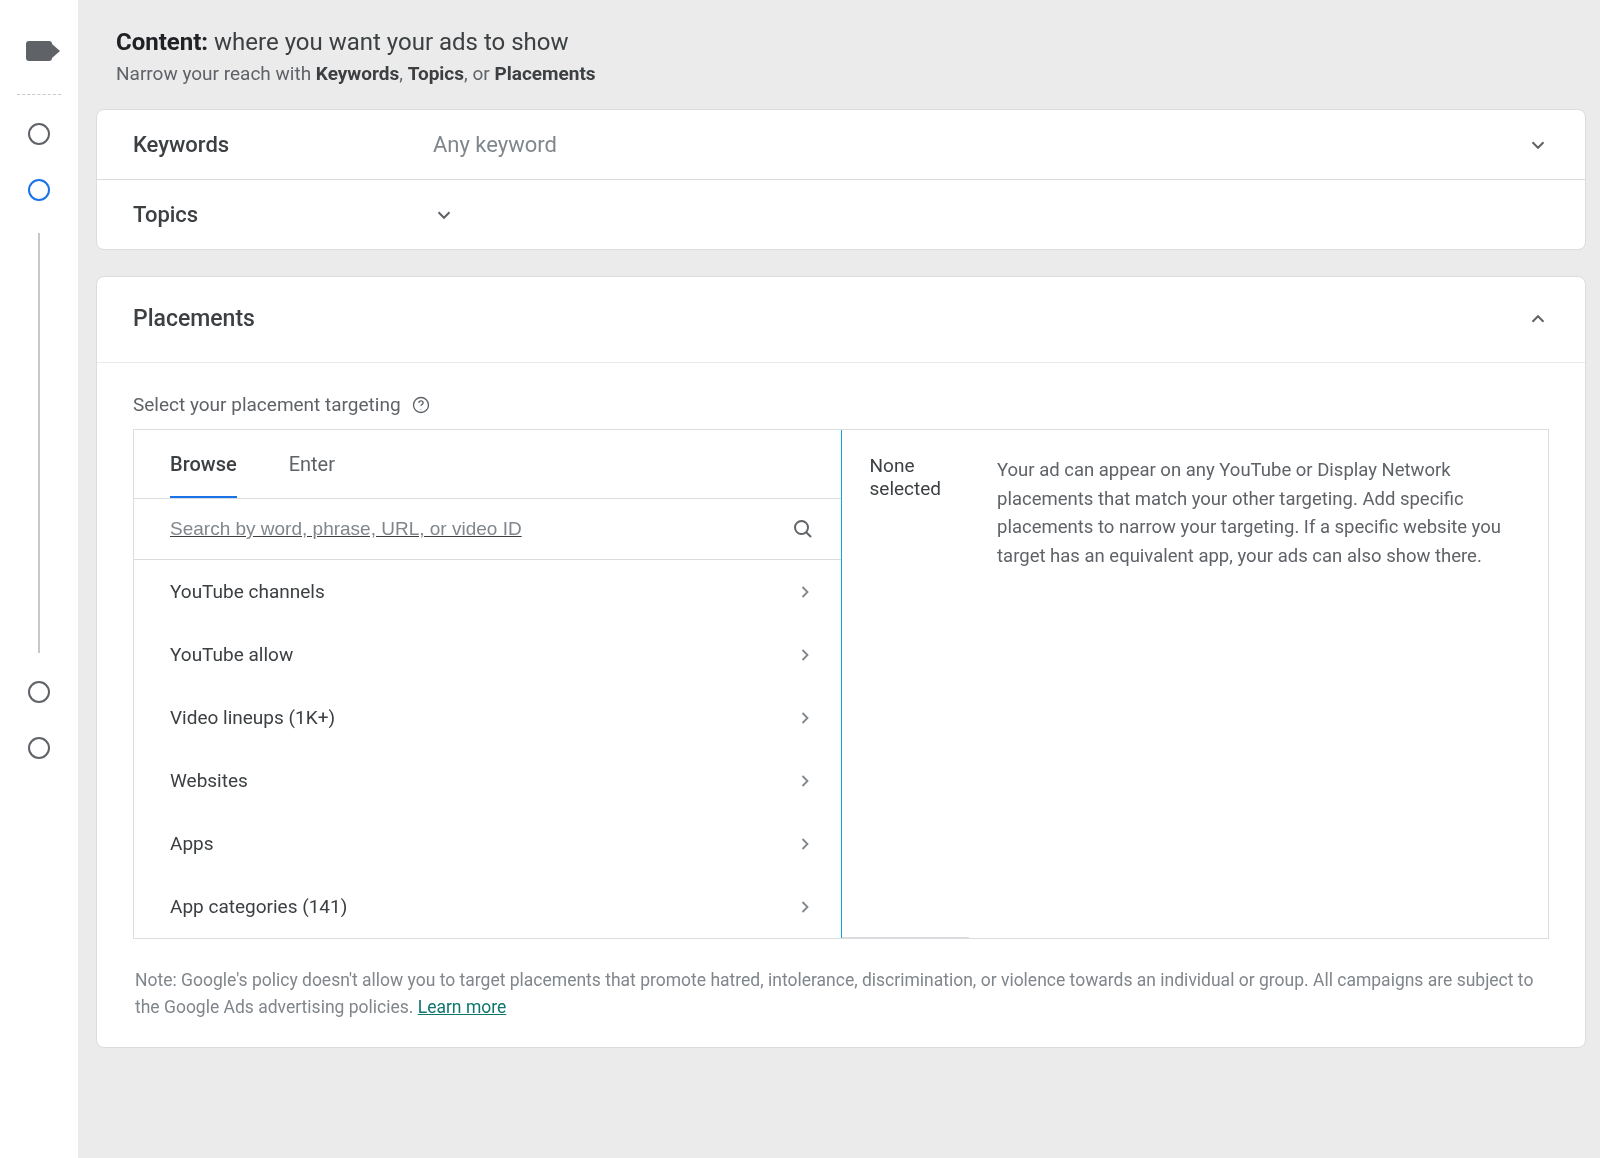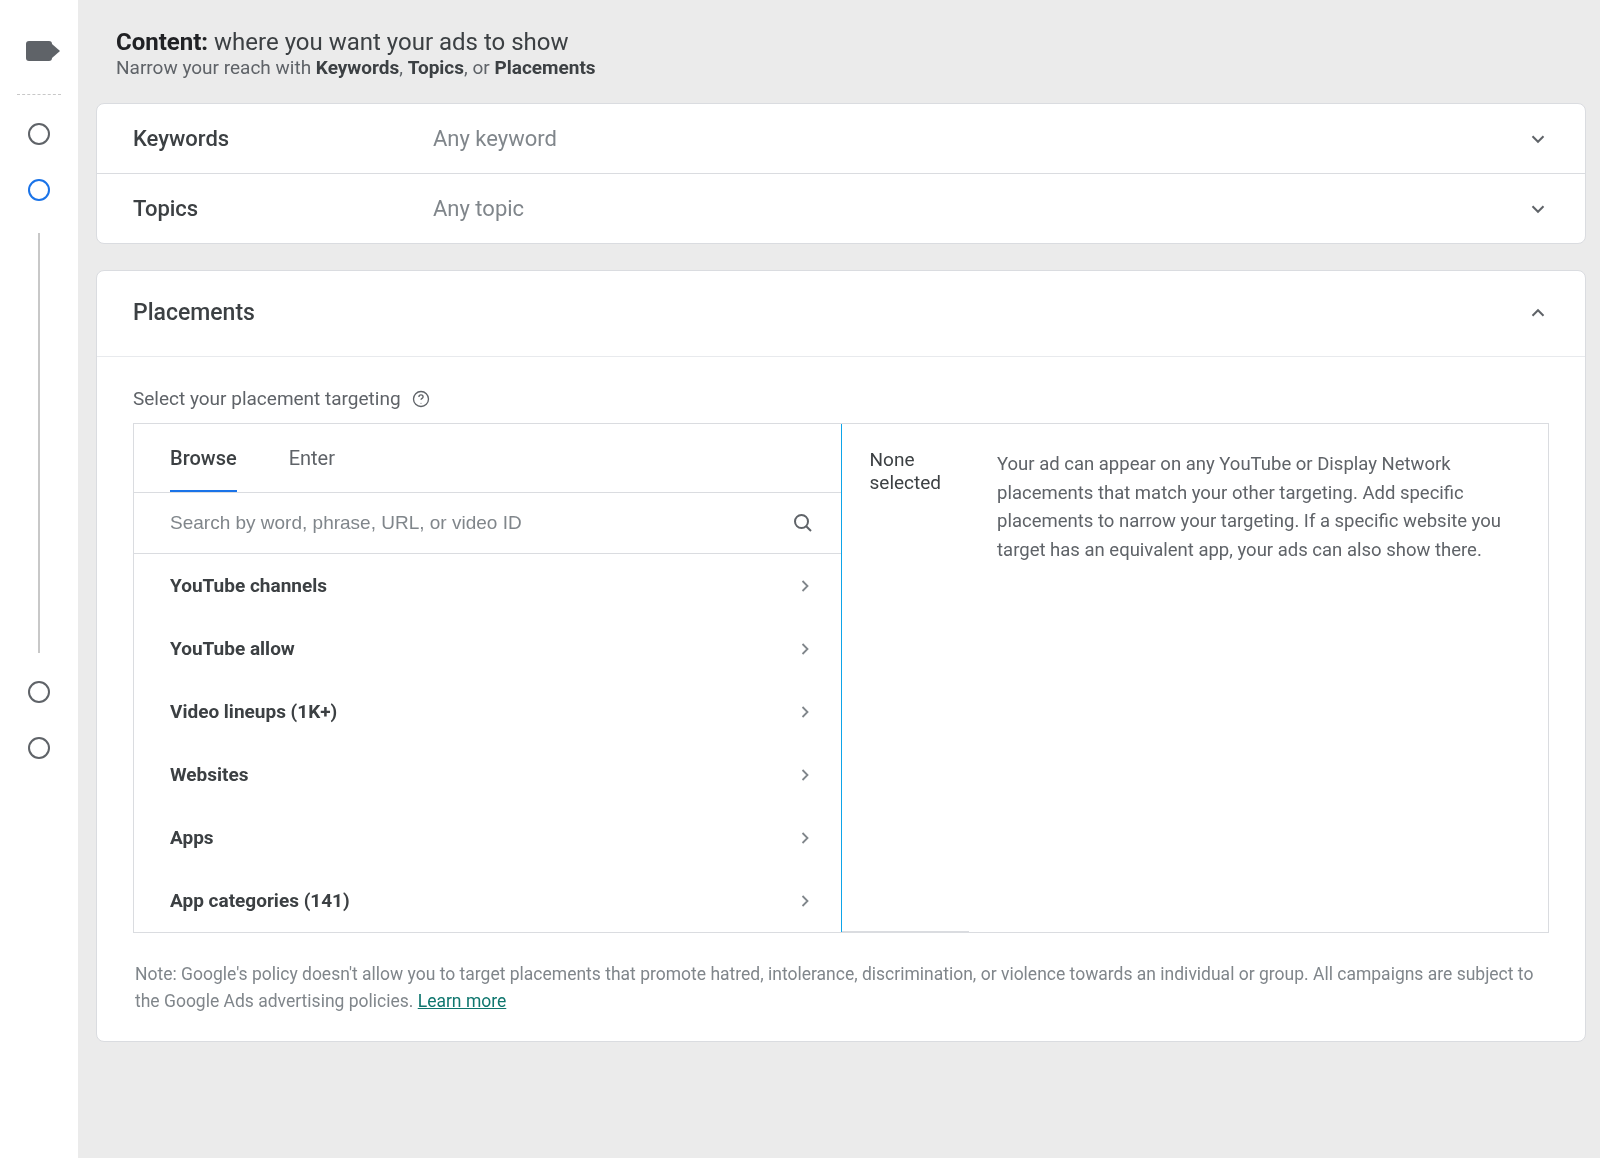--- a/index.html
+++ b/index.html
@@ -59,21 +59,21 @@
     background: #c8c8c8;
     flex: 0 0 auto;
     margin-bottom: 26px;
   }
   .main {
     flex: 1;
     padding: 8px 14px 18px 18px;
   }
   .section-header { padding: 20px 20px 24px 20px; }
   .section-title-line {
-    font-size: 24px; color: #3c4043; margin-bottom: 0;
+    font-size: 24px; color: #3c4043; margin-bottom: 6px;
   }
   .section-title-line b { font-weight: 700; color: #202124; }
   .section-subtitle {
     font-size: 19px; color: #5f6368;
   }
   .section-subtitle b { font-weight: 700; color: #3c4043; }
 
   .card {
     background: #fff;
     border: 1px solid #dadce0;
@@ -140,33 +140,33 @@
     font-weight: 500; color: #3c4043;
     border-bottom-color: #1a73e8;
   }
   .search-row {
     display: flex; align-items: center;
     padding: 18px 26px 18px 36px;
     border-top: 1px solid #dadce0;
     border-bottom: 1px solid #dadce0;
     margin-top: -1px;
     gap: 14px;
+    text-decoration: underline;
   }
   .search-input {
     flex: 1; border: none; outline: none;
     font-size: 19px; color: #3c4043; background: transparent;
   }
   .search-input::placeholder { color: #80868b; }
   .mag-icon { width: 24px; height: 24px; stroke: #5f6368; stroke-width: 2; fill: none; }
   .browse-item {
     display: flex; align-items: center; justify-content: space-between;
     padding: 20px 26px 20px 36px;
     font-size: 19px; color: #3c4043;
     cursor: pointer;
-    font-weight: bold;
   }
   .chev-right { width: 20px; height: 20px; stroke: #80868b; stroke-width: 2.2; fill: none; }
 
   .pane-right {
     flex: 1;
     display: flex; 
   }
   .pr-header {
     padding: 24px 28px;
     font-size: 19px; color: #3c4043;
@@ -220,21 +220,20 @@
     <div class="card">
       <div class="row-collapsed">
         <div class="row-label">Keywords</div>
         <div class="row-value">Any keyword</div>
         <svg class="chev" viewBox="0 0 24 24">
             <polyline points="6 9 12 15 18 9"></polyline>
           </svg>
       </div>
       <div class="row-collapsed">
         <div class="row-label">Topics</div>
-        <div class="row-value">Any topic</div>
         <svg class="chev" viewBox="0 0 24 24">
             <polyline points="6 9 12 15 18 9"></polyline>
           </svg>
       </div>
     </div>
 
     <div class="card expanded">
       <div class="exp-header">
         <div class="exp-title">Placements</div>
         <svg class="chev" viewBox="0 0 24 24">

